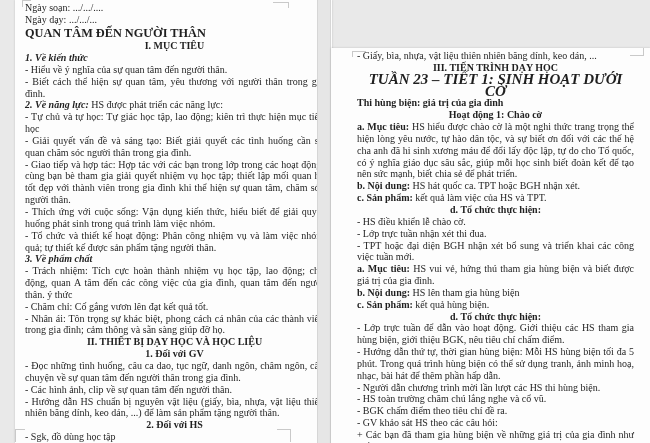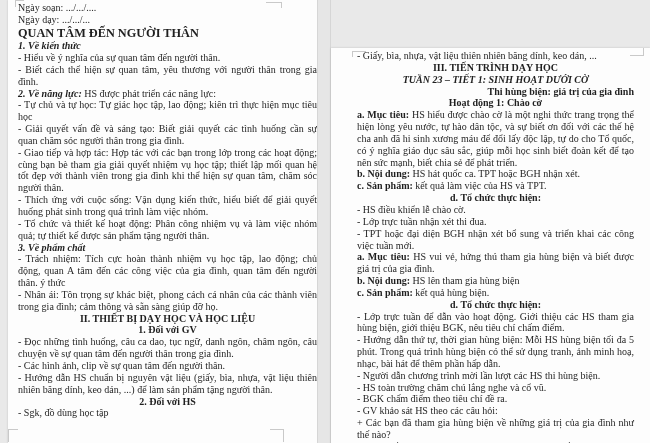--- a/index.html
+++ b/index.html
@@ -9,21 +9,21 @@
     background: #e9e9e9;
     font-family: "Liberation Serif", "DejaVu Serif", serif;
   }
   .canvas { position: relative; width: 650px; height: 443px; }
   .page {
     position: absolute; top: 0; height: 443px;
     background: #fdfdfd;
     box-shadow: 0 0 2px rgba(0,0,0,0.18);
     overflow: hidden;
   }
-  #page-1 { left: 8px; width: 317px; }
+  #page-1 { left: 15px; width: 317px; }
   #page-2 { left: 331px; width: 319px; margin-top: 48px; }
   .page-gap {
     position: absolute; top: 0; left: 317px; width: 14px; height: 443px;
     background: #e6e6e6;
     border-left: 1px solid #d6d6d6; border-right: 1px solid #d6d6d6;
     box-sizing: border-box;
   }
   .page-text {
     color: #1f1f1f;
     font-size: 10px;
@@ -33,54 +33,56 @@
   #page-2 .page-text { padding: 2px 16px 0 26px; }
   .para { margin: 0; text-align: justify; }
   .para.heading { font-weight: bold; text-align: center; }
   .para.bold-italic { font-weight: bold; font-style: italic; text-align: left; }
   .para.title {
     text-align: left; font-weight: bold;
     font-size: 12.3px; line-height: 14.5px;
   }
   .para.center-bold-italic {
     text-align: center; font-weight: bold; font-style: italic;
-    font-size: 10px;
+    font-size: 15px;
   }
-  .para.center-bold { text-align: right; font-weight: bold; }
+  .para.center-bold { text-align: left; font-weight: bold; }
   .lead-bold { font-weight: bold; }
   .lead-bold-italic { font-weight: bold; font-style: italic; }
   .corner-mark { position: absolute; box-sizing: border-box; }
   .cm { border-color: #c9c9c9; border-style: solid; border-width: 0; }
   .cm-tl { border-top-width: 1px; border-left-width: 1px; }
   .cm-tr { border-top-width: 1px; border-right-width: 1px; }
   .cm-bl { border-top-width: 1px; border-left-width: 1px; }
   .cm-br { border-top-width: 1px; border-right-width: 1px; }
   .cm-tr2 { border-bottom-width: 1px; border-right-width: 1px; }
 </style>
 </head>
 <body>
 
 <div class="canvas">
 
   <div class="page" id="page-1">
     <div class="page-text">
         <p class="para body"><span>Ngày soạn: .../.../....</span></p>
         <p class="para body"><span>Ngày dạy: .../.../...</span></p>
         <p class="para title"><span>QUAN TÂM ĐẾN NGƯỜI THÂN</span></p>
+        <p class="para heading"><span>I. MỤC TIÊU</span></p>
         <p class="para bold-italic"><span>1. Về kiến thức</span></p>
         <p class="para body"><span>- Hiểu về ý nghĩa của sự quan tâm đến người thân.</span></p>
         <p class="para body"><span>- Biết cách thể hiện sự quan tâm, yêu thương với người thân trong gia đình.</span></p>
         <p class="para body"><span class="lead-bold-italic">2. Về năng lực:</span><span> HS được phát triển các năng lực:</span></p>
         <p class="para body"><span>- Tự chủ và tự học: Tự giác học tập, lao động; kiên trì thực hiện mục tiêu học</span></p>
         <p class="para body"><span>- Giải quyết vấn đề và sáng tạo: Biết giải quyết các tình huống cần sự quan chăm sóc người thân trong gia đình.</span></p>
         <p class="para body"><span>- Giao tiếp và hợp tác: Hợp tác với các bạn trong lớp trong các hoạt động; cùng bạn bè tham gia giải quyết nhiệm vụ học tập; thiết lập mối quan hệ tốt đẹp với thành viên trong gia đình khi thể hiện sự quan tâm, chăm sóc người thân.</span></p>
         <p class="para body"><span>- Thích ứng với cuộc sống: Vận dụng kiến thức, hiểu biết để giải quyết huống phát sinh trong quá trình làm việc nhóm.</span></p>
         <p class="para body"><span>- Tổ chức và thiết kế hoạt động: Phân công nhiệm vụ và làm việc nhóm quả; tự thiết kế được sản phẩm tặng người thân.</span></p>
         <p class="para bold-italic"><span>3. Về phẩm chất</span></p>
         <p class="para body"><span>- Trách nhiệm: Tích cực hoàn thành nhiệm vụ học tập, lao động; chủ động, quan A tâm đến các công việc của gia đình, quan tâm đến người thân. ý thức</span></p>
+        <p class="para body"><span>- Chăm chỉ: Cố gắng vươn lên đạt kết quả tốt.</span></p>
         <p class="para body"><span>- Nhân ái: Tôn trọng sự khác biệt, phong cách cá nhân của các thành viên trong gia đình; cảm thông và sẵn sàng giúp đỡ họ.</span></p>
         <p class="para heading"><span>II. THIẾT BỊ DẠY HỌC VÀ HỌC LIỆU</span></p>
         <p class="para heading"><span>1. Đối với GV</span></p>
         <p class="para body"><span>- Đọc những tình huống, câu ca dao, tục ngữ, danh ngôn, châm ngôn, câu chuyện về sự quan tâm đến người thân trong gia đình.</span></p>
         <p class="para body"><span>- Các hình ảnh, clip về sự quan tâm đến người thân.</span></p>
         <p class="para body"><span>- Hướng dẫn HS chuẩn bị nguyên vật liệu (giấy, bìa, nhựa, vật liệu thiên nhiên băng dính, keo dán, ...) để làm sản phẩm tặng người thân.</span></p>
         <p class="para heading"><span>2. Đối với HS</span></p>
         <p class="para body"><span>- Sgk, đồ dùng học tập</span></p>
       </div>
     <div class="corner-mark cm cm-tl" style="left:7px; top:0; width:9px; height:7px;"></div>

